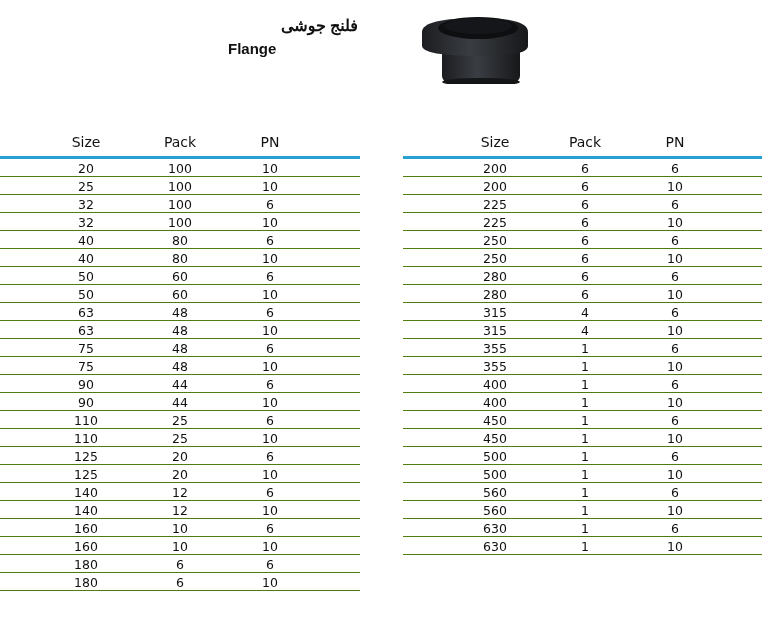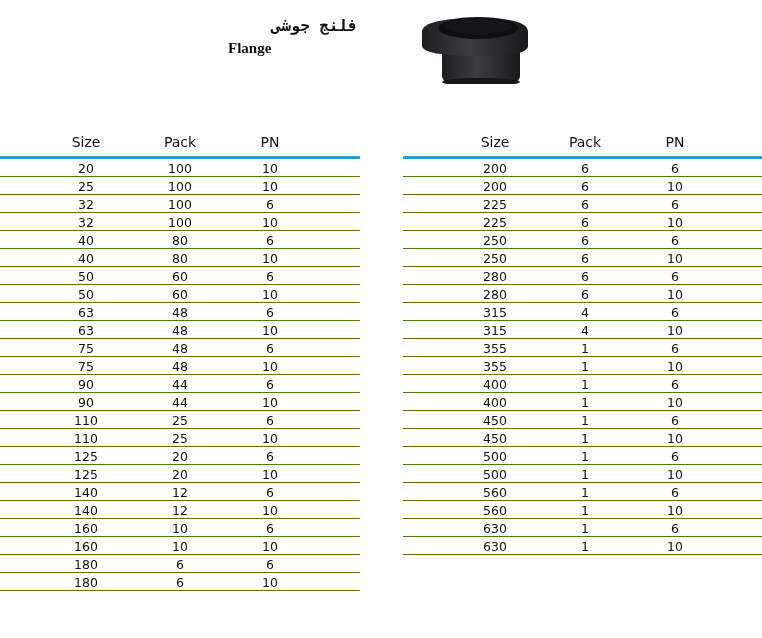--- a/index.html
+++ b/index.html
@@ -1,18 +1,18 @@
 <!DOCTYPE html>
 <html><head>
 <meta charset="utf-8">
 <style>
   html, body { margin:0; padding:0; background:#ffffff; }
   body { width:762px; height:638px; position:relative; overflow:hidden; font-family:"DejaVu Sans", sans-serif; color:#111; }
-  .title-fa { position:absolute; left:268px; top:16px; width:90px; text-align:right; font-size:16px; font-weight:bold; direction:rtl; font-family:Liberation Mono, monospace; }
-  .title-en { position:absolute; left:228px; top:40px; font-size:15px; font-weight:bold; font-family:Liberation Serif, serif; }
+  .title-fa { position:absolute; left:268px; top:16px; width:90px; text-align:right; font-size:16px; font-weight:bold; direction:rtl; font-family:Liberation Serif, serif; }
+  .title-en { position:absolute; left:228px; top:40px; font-size:15px; font-weight:bold; font-family:Liberation Sans, sans-serif; }
   .flange { position:absolute; left:418px; top:12px; width:110px; height:72px; }
   .tbl { position:absolute; top:131px; }
   .tbl.left { left:0; width:360px; }
   .tbl.right { left:403px; width:359px; }
   .hdr { height:25px; position:relative; border-bottom:3px solid #2aa0d0; }
   .row { height:17px; position:relative; border-bottom:1px solid #4d7c0f; }
   .cell { position:absolute; text-align:center; font-size:12.5px; font-family:"DejaVu Sans", sans-serif; color:#111; }
   .hdr .cell { top:3px; font-size:14px; }
   .row .cell { top:2px; }
   .left .c0 { left:60px; width:52px; }

